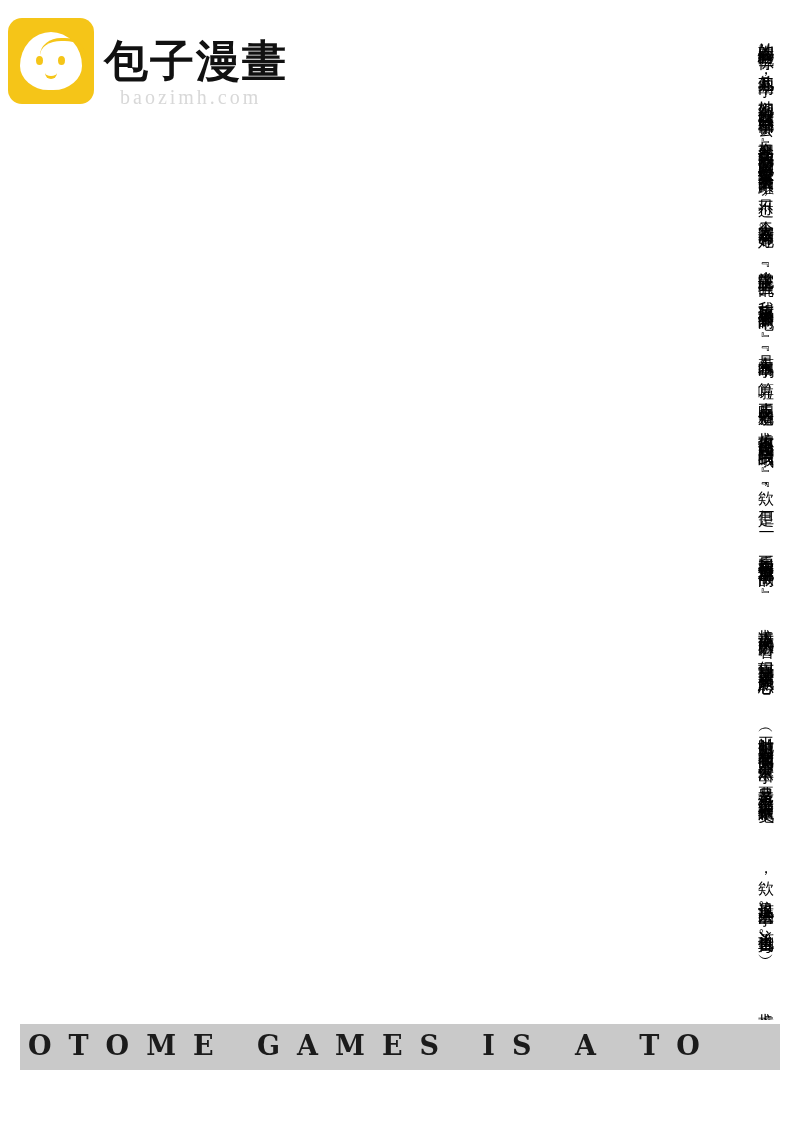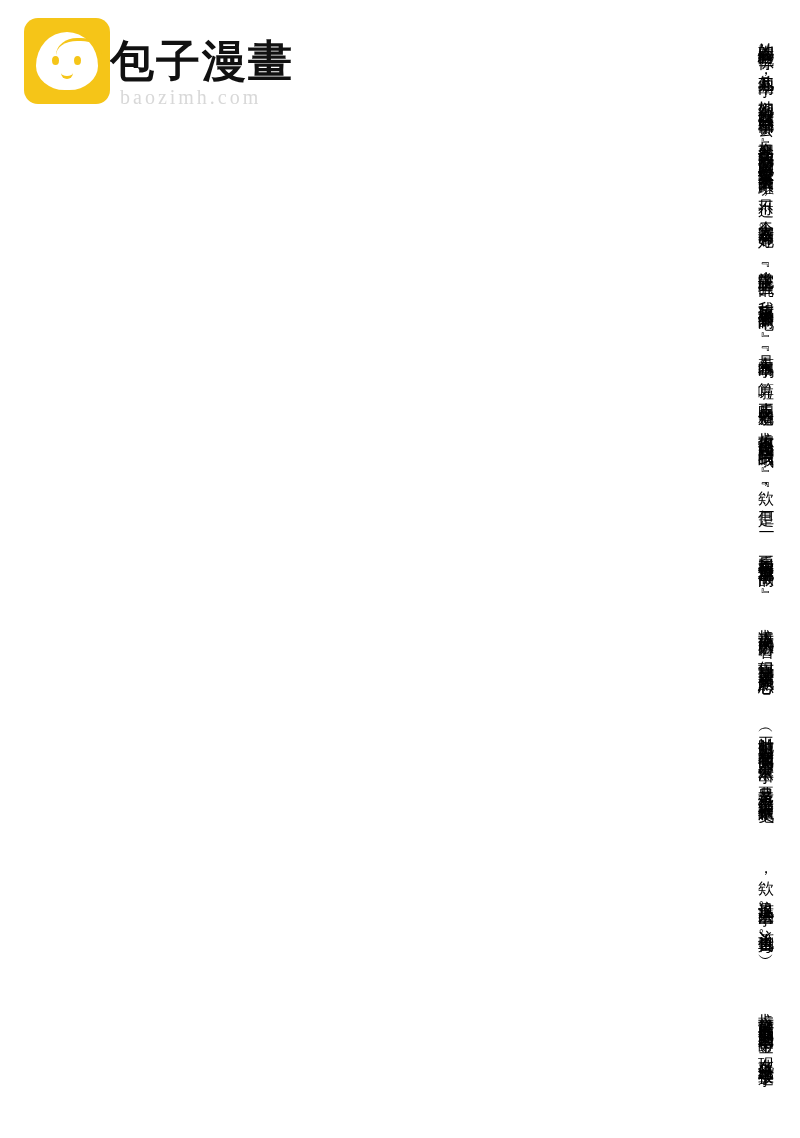--- a/index.html
+++ b/index.html
@@ -14,24 +14,25 @@
     position: relative;
     width: 800px;
     height: 1138px;
     background: #ffffff;
     overflow: hidden;
   }
 
   
   .logo-block {
     position: absolute;
-    left: 24px;
+    left: 8px;
     top: 18px;
     display: flex;
     align-items: center;
+    gap: 10px;
   }
   .logo-mark {
     width: 86px;
     height: 86px;
     background: #f5c518;
     border-radius: 14px;
     position: relative;
   }
   .bun {
     position: absolute;
@@ -174,14 +175,18 @@
     <div class="vline indent">『是有人闹事吗？算啦，反正明天就知道了，卡拉你也不用勉强自己陪我的哦。』</div>
     <div class="vline indent">『欸，但是——反正我回宿舍里也无事可做的。』</div>
     <div class="vline indent2">卡拉语无伦次的敷衍着，但玛丽艾早就看穿了她的心思。</div>
     <div class="vline indent2">（平时她们只是因为看在我的面子上才不会公然出手，要是落单了指不定又会被谁欺负吧？</div>
     <div class="vline indent3">欸，这也是没办法的事。这丫头也真倒霉。）</div>
     <div class="vline indent3">卡拉之前讨好的那位奥弗莉家的伯爵千金，现在名义上已经被退学了。</div>
     <div class="vline indent4">至于原因，是她家与空贼勾结的事情败露，现在整个家族已经没落了。</div>
 
   </div>
 
+  <div class="banner">
+    <div class="banner-strip"></div>
+    <div class="banner-title">OTOME GAMES IS A TO</div>
+  </div>
 
 </div>
 
 </body></html>

